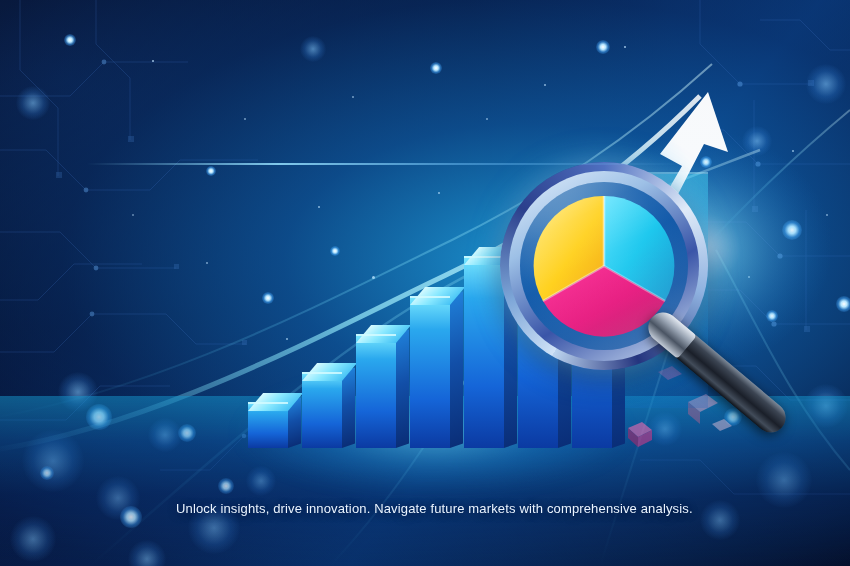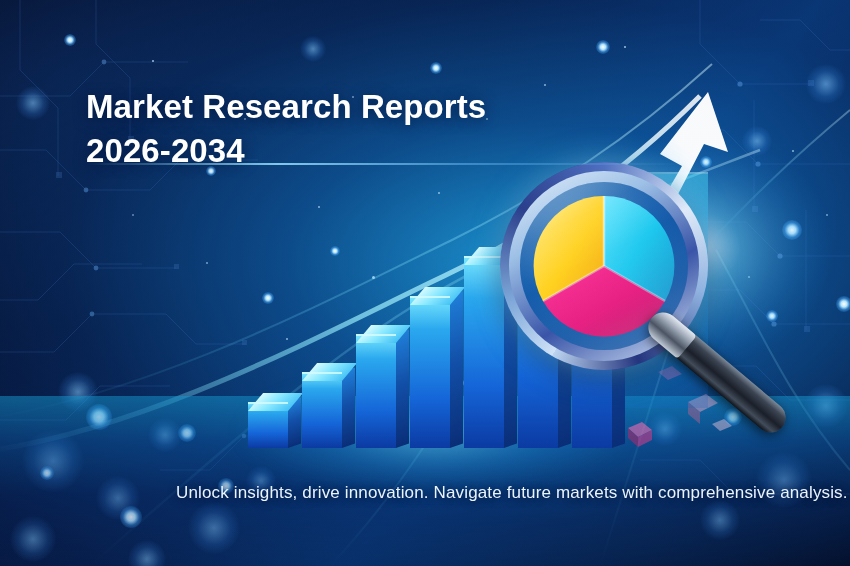--- a/index.html
+++ b/index.html
@@ -78,21 +78,21 @@
     box-shadow:0 3px 12px rgba(0,0,0,.6);}
   .mag .ferrule{position:absolute;left:-2px;top:0;width:46px;height:30px;border-radius:15px 4px 4px 15px;
     background:linear-gradient(180deg,#e3e9f1 0%,#98a3b2 30%,#4a5463 62%,#c3ccd8 100%);}
 
   
   .title{position:absolute;left:86px;top:85px;color:#fff;font-size:33px;font-weight:700;
     line-height:1.33;letter-spacing:.1px;text-shadow:0 2px 14px rgba(0,20,60,.75);white-space:pre-line;}
   .rule{position:absolute;left:86px;top:163px;width:600px;height:2px;
     background:linear-gradient(90deg,rgba(110,205,255,0) 0%,rgba(150,225,255,.85) 32%,rgba(120,200,255,.45) 62%,rgba(110,190,255,0) 100%);
     filter:blur(.5px);}
-  .sub{position:absolute;left:176px;top:483px;color:#eaf4ff;font-size:17px;font-weight:400;
+  .sub{position:absolute;left:176px;top:501px;color:#eaf4ff;font-size:13px;font-weight:400;
     letter-spacing:.15px;text-shadow:0 1px 8px rgba(0,15,45,.9);text-align:center;}
 </style>
 </head>
 <body>
 
 <div id="banner">
 
   <svg class="layer circuit" viewBox="0 0 850 566" preserveAspectRatio="none">
     <g>
       <path d="M-10 96 L70 96 L104 62 L188 62"></path>
@@ -334,18 +334,16 @@
         <line x1="84" y1="84" x2="145" y2="119" stroke="#ffffff" stroke-opacity=".35" stroke-width="2.5"></line>
         <line x1="84" y1="84" x2="23" y2="119" stroke="#ffffff" stroke-opacity=".4" stroke-width="2.5"></line>
       </svg>
     </div>
     <div class="gloss"></div>
     <div class="handle">
       <div class="ferrule"></div>
     </div>
   </div>
 
-  <div class="title">Market Research Reports
-2026-2034</div>
   <div class="rule"></div>
   <div class="sub">Unlock insights, drive innovation. Navigate future markets with comprehensive analysis.</div>
 
 </div>
 
 </body></html>

